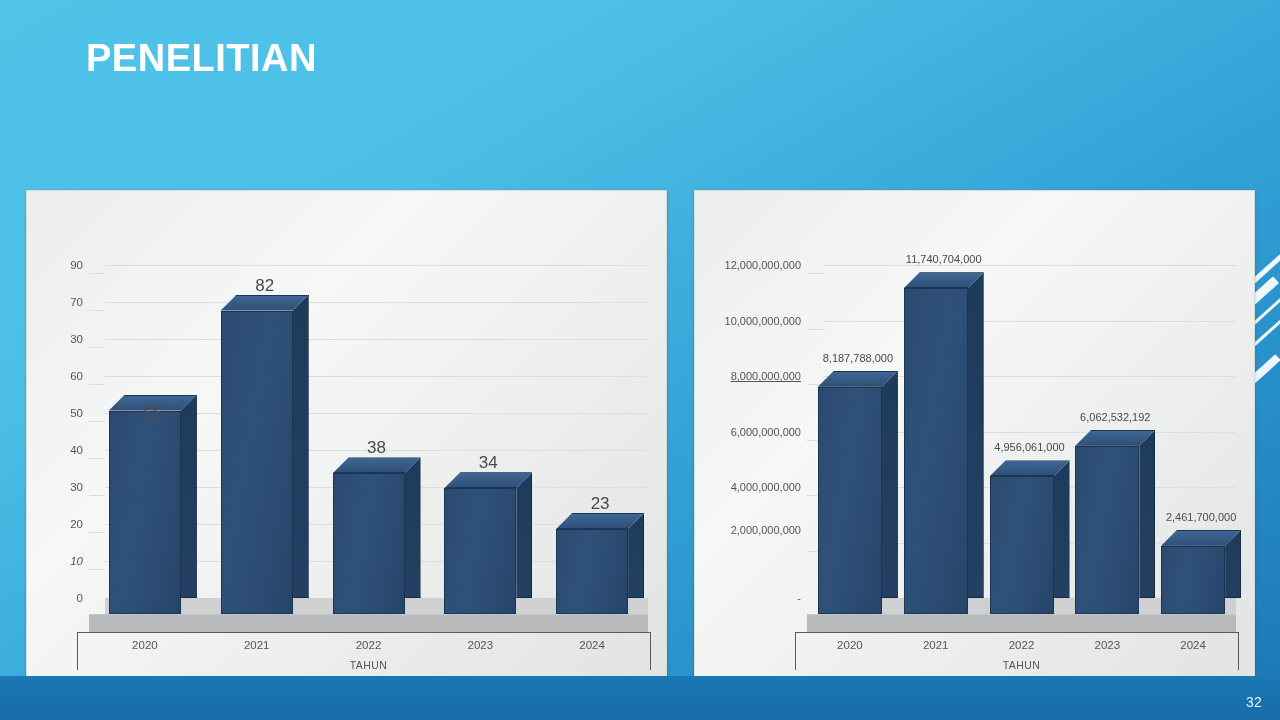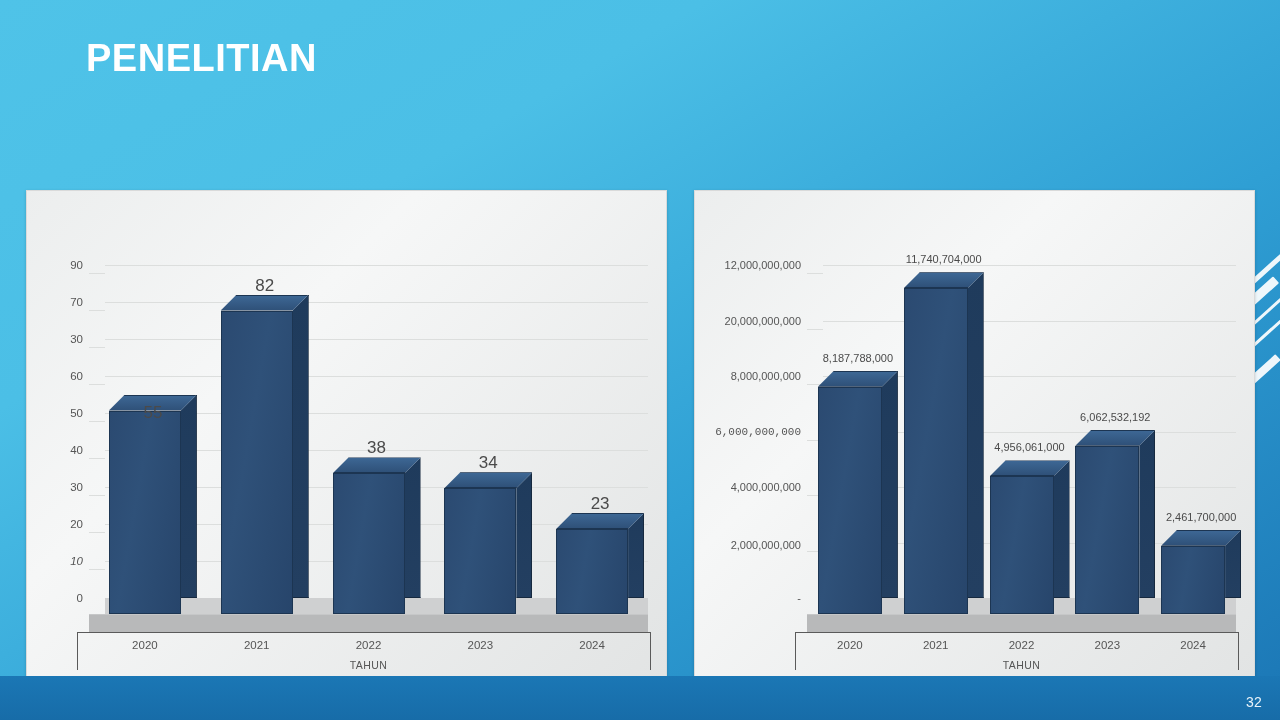--- a/index.html
+++ b/index.html
@@ -223,25 +223,25 @@
         <div class="xlabel" style="left: 453.3px; top: 392px;">2023</div>
         <div class="xlabel" style="left: 565.1px; top: 392px;">2024</div>
         <div class="axis-title" style="left: 341.5px; top: 412px;">TAHUN</div>
       </div>
   </div>
 
   <div class="chart-panel" id="panel-right">
     <div class="plot">
         <div class="yaxis" style="width: 112px;">
           <div class="ytick" style="top: 351px;">-</div>
-          <div class="ytick" style="top: 298px;">2,000,000,000</div>
+          <div class="ytick" style="top: 283px;">2,000,000,000</div>
           <div class="ytick" style="top: 240px;">4,000,000,000</div>
-          <div class="ytick" style="top: 184.5px; font-family: Liberation Mono, monospace;">6,000,000,000</div>
-          <div class="ytick" style="top: 129px;">8,000,000,000</div>
-          <div class="ytick" style="top: 73.5px;">20,000,000,000</div>
+          <div class="ytick" style="top: 184.5px;">6,000,000,000</div>
+          <div class="ytick" style="top: 129px; text-decoration: underline;">8,000,000,000</div>
+          <div class="ytick" style="top: 73.5px;">10,000,000,000</div>
           <div class="ytick" style="top: 18px;">12,000,000,000</div>
         </div>
         <div class="grid-line" style="left: 128px; width: 413px; top: 295.5px;"></div>
         <div class="grid-line" style="left: 112px; width: 16px; top: 303.5px; transform: rotate(0deg);"></div>
         <div class="grid-line" style="left: 128px; width: 413px; top: 240px;"></div>
         <div class="grid-line" style="left: 112px; width: 16px; top: 248px; transform: rotate(0deg);"></div>
         <div class="grid-line" style="left: 128px; width: 413px; top: 184.5px;"></div>
         <div class="grid-line" style="left: 112px; width: 16px; top: 192.5px; transform: rotate(0deg);"></div>
         <div class="grid-line" style="left: 128px; width: 413px; top: 129px;"></div>
         <div class="grid-line" style="left: 112px; width: 16px; top: 137px; transform: rotate(0deg);"></div>

